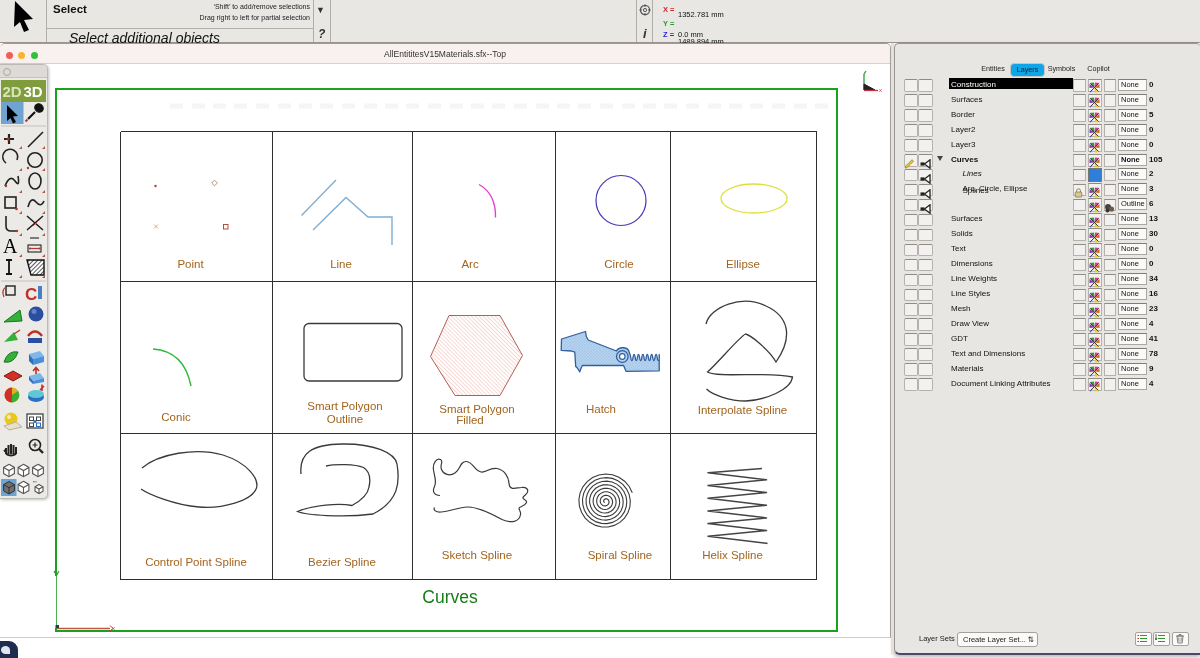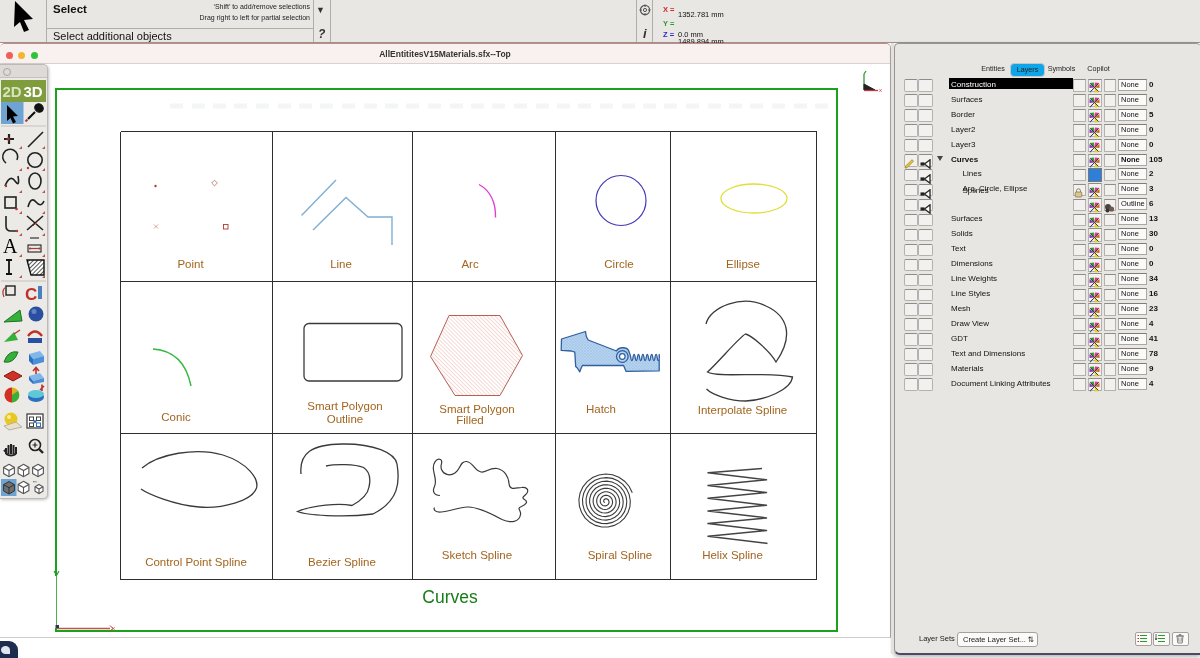--- a/index.html
+++ b/index.html
@@ -11,21 +11,21 @@
 <div class="abs" style="left:0;top:0;width:1200px;height:42px;background:#e9e7e4;border-bottom:1px solid #9a938e;">
 
   <svg class="abs" style="left:10px;top:0px" width="34" height="40" viewBox="0 0 34 40">
     <polygon points="5,1 23,19 14,20 19,30 14,32 10,22 4,27" fill="#000"></polygon>
   </svg>
   <div class="abs" style="left:46px;top:0;width:1px;height:42px;background:#b3ada8"></div>
   <div class="abs" style="left:47px;top:28px;width:266px;height:1px;background:#b3ada8"></div>
   <div class="abs" style="left:53px;top:3px;font-size:11.5px;font-weight:bold;color:#111;">Select</div>
   <div class="abs" style="left:0px;top:3px;width:310px;text-align:right;font-size:7px;color:#222;">‘Shift’ to add/remove selections</div>
   <div class="abs" style="left:0px;top:14px;width:310px;text-align:right;font-size:7px;color:#222;">Drag right to left for partial selection</div>
-  <div class="abs" style="left:53px;top:29.5px;font-size:11px;color:#111;">Select additional objects</div>
+  <div class="abs" style="left:69px;top:29.5px;font-size:14px;color:#111;font-style:italic;">Select additional objects</div>
   <div class="abs" style="left:313px;top:0;width:1px;height:42px;background:#b3ada8"></div>
   <div class="abs" style="left:316px;top:5px;font-size:9px;color:#333;">▼</div>
   <div class="abs" style="left:318px;top:27px;font-size:12px;font-weight:bold;font-style:italic;color:#333;">?</div>
   <div class="abs" style="left:330px;top:0;width:1px;height:42px;background:#b3ada8"></div>
   <div class="abs" style="left:636px;top:0;width:1px;height:42px;background:#b3ada8"></div>
   <svg class="abs" style="left:639px;top:4px" width="12" height="12" viewBox="0 0 12 12">
     <circle cx="6" cy="6" r="4.6" fill="none" stroke="#555" stroke-width="1.2"></circle>
     <circle cx="6" cy="6" r="1.6" fill="none" stroke="#555" stroke-width="1"></circle>
     <line x1="6" y1="0.5" x2="6" y2="3" stroke="#555"></line>
       <line x1="6" y1="9" x2="6" y2="11.5" stroke="#555"></line>
@@ -40,21 +40,21 @@
   <div class="abs" style="left:678px;top:18.5px;font-size:7.5px;color:#111;margin-top:18px;">1489.894 mm</div>
   <div class="abs" style="left:663px;top:30px;font-size:7.5px;font-weight:bold;color:#2a2acc;">Z =</div>
   <div class="abs" style="left:678px;top:30px;font-size:7.5px;color:#111;">0.0 mm</div>
 </div>
 
 <div class="abs" style="left:0;top:43px;width:890px;height:593px;background:#fff;border-right:1px solid #aaa6a2;border-top:1px solid #c48a86;border-bottom:1px solid #cfccc8;border-radius:5px 5px 0 0;">
   <div class="abs" style="left:0;top:0;width:890px;height:19px;background:#f8f1f0;border-bottom:1px solid #d8d2d0;border-radius:5px 5px 0 0;">
     <div class="abs" style="left:5.5px;top:8px;width:7px;height:7px;border-radius:50%;background:#ee5f57;"></div>
     <div class="abs" style="left:18px;top:8px;width:7px;height:7px;border-radius:50%;background:#f5b62e;"></div>
     <div class="abs" style="left:30.5px;top:8px;width:7px;height:7px;border-radius:50%;background:#30c339;"></div>
-    <div class="abs" style="left:0;top:5px;width:890px;text-align:center;font-size:8.5px;font-weight:bold;color:#333;">AllEntititesV15Materials.sfx--Top</div>
+    <div class="abs" style="left:0;top:5px;width:890px;text-align:center;font-size:8.5px;font-weight:normal;color:#333;">AllEntititesV15Materials.sfx--Top</div>
   </div>
 </div>
 
 <svg class="abs" style="left:0;top:0" width="1200" height="658" viewBox="0 0 1200 658">
     <rect x="56" y="89" width="781" height="542" fill="none" stroke="#1aa11e" stroke-width="2"></rect>
     <path d="M864,74 L866,71 M864,74 L864,90" stroke="#2e9e35" stroke-width="1.3" fill="none"></path>
     <polygon points="864,84 875,90 864,90" fill="#222" stroke="#222"></polygon>
     <line x1="864" y1="90.5" x2="878" y2="90.5" stroke="#cc3344" stroke-width="1.3"></line>
     <text x="879" y="92" font-size="6" fill="#cc3344">x</text>
     <rect x="54.5" y="576" width="3.2" height="52" fill="#fff"></rect>
@@ -396,21 +396,21 @@
       </svg></div>
     <div class="abs" style="left:208.5px;top:110.0px;width:10.5px;height:10.5px;background:#f2f1ef;border:1px solid #b5b1ad;border-top-color:#8f8b87;"></div>
     <div class="abs" style="left:223px;top:109.5px;width:25px;height:10px;background:#fbfaf9;border:1px solid #aaa6a2;border-top-color:#807c78;font-size:7.5px;font-weight:bold;color:#111;line-height:10px;padding-left:2px;">None</div>
     <div class="abs" style="left:254px;top:110.5px;font-size:8px;font-weight:bold;color:#111;">105</div>
     <div class="abs" style="left:8.5px;top:124.9px;width:12px;height:10.5px;background:#f2f1ef;border:1px solid #b5b1ad;border-top-color:#8f8b87;border-radius:2px;"></div>
     <div class="abs" style="left:23px;top:124.9px;width:13px;height:10.5px;background:#f2f1ef;border:1px solid #b5b1ad;border-top-color:#8f8b87;border-radius:2px;"></div>
     <div class="abs" style="left:25px;top:125.9px;"><svg width="11" height="10" viewBox="0 0 11 10">
         <rect x="0.5" y="3.4" width="4" height="3.2" fill="#222"></rect>
         <polygon points="4.5,5 10,0.8 10,9.2" fill="#fff" stroke="#222" stroke-width="1.3"></polygon>
       </svg></div>
-    <div class="abs" style="left:67.5px;top:125.4px;font-size:8px;color:#111;">Lines</div>
+    <div class="abs" style="left:67.5px;top:125.4px;font-size:8px;color:#111;font-style:italic;">Lines</div>
     <div class="abs" style="left:178px;top:124.9px;width:10.5px;height:10.5px;background:#f2f1ef;border:1px solid #b5b1ad;border-top-color:#8f8b87;"></div>
     <div class="abs" style="left:192.5px;top:124.4px;width:12px;height:11.5px;background:#2e7fd9;border:1px solid #777;"></div>
     <div class="abs" style="left:208.5px;top:124.9px;width:10.5px;height:10.5px;background:#f2f1ef;border:1px solid #b5b1ad;border-top-color:#8f8b87;"></div>
     <div class="abs" style="left:223px;top:124.4px;width:25px;height:10px;background:#fbfaf9;border:1px solid #aaa6a2;border-top-color:#807c78;font-size:7.5px;color:#111;line-height:10px;padding-left:2px;">None</div>
     <div class="abs" style="left:254px;top:125.4px;font-size:8px;font-weight:bold;color:#111;">2</div>
     <div class="abs" style="left:8.5px;top:139.8px;width:12px;height:10.5px;background:#f2f1ef;border:1px solid #b5b1ad;border-top-color:#8f8b87;border-radius:2px;"></div>
     <div class="abs" style="left:23px;top:139.8px;width:13px;height:10.5px;background:#f2f1ef;border:1px solid #b5b1ad;border-top-color:#8f8b87;border-radius:2px;"></div>
     <div class="abs" style="left:25px;top:140.8px;"><svg width="11" height="10" viewBox="0 0 11 10">
         <rect x="0.5" y="3.4" width="4" height="3.2" fill="#222"></rect>
         <polygon points="4.5,5 10,0.8 10,9.2" fill="#fff" stroke="#222" stroke-width="1.3"></polygon>

